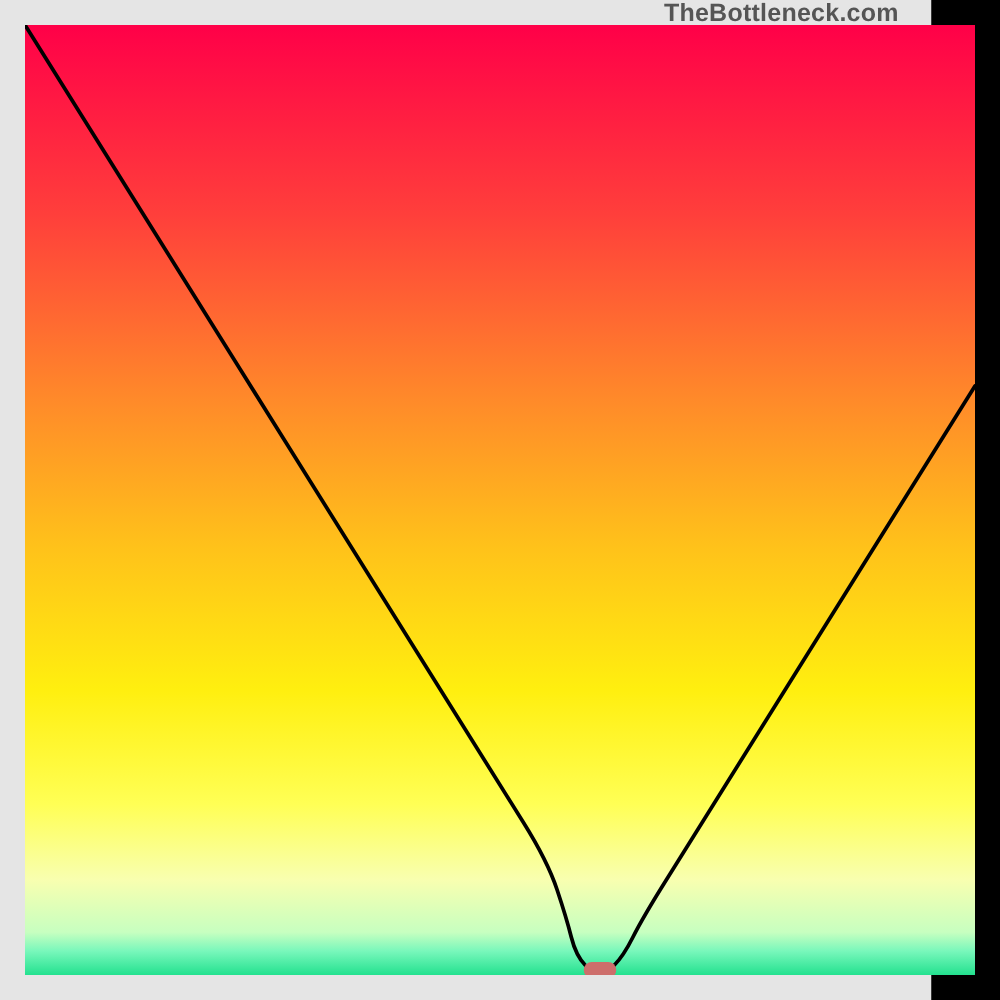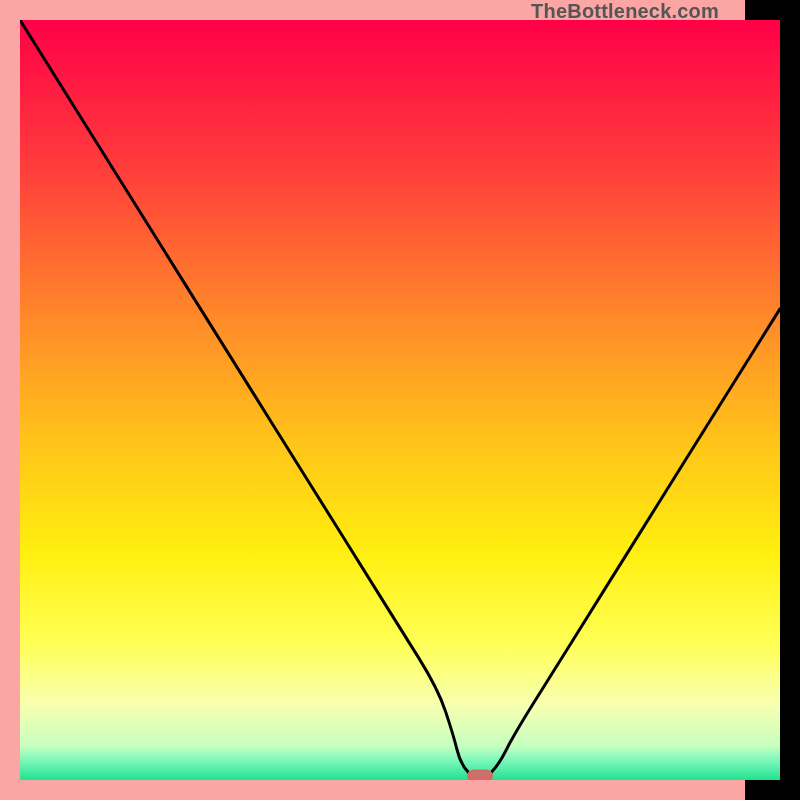--- a/index.html
+++ b/index.html
@@ -7,21 +7,21 @@
     padding: 0;
     width: 800px;
     height: 800px;
     background: #000;
     overflow: hidden;
   }
   .frame {
     position: relative;
     width: 745px;
     height: 800px;
-    background: #fca5a5;
+    background: #e5e5e5;
   }
   .plot-area {
     position: absolute;
     left: 20px;
     top: 20px;
     width: 760px;
     height: 760px;
     overflow: hidden;
   }
   .gradient-bg {

